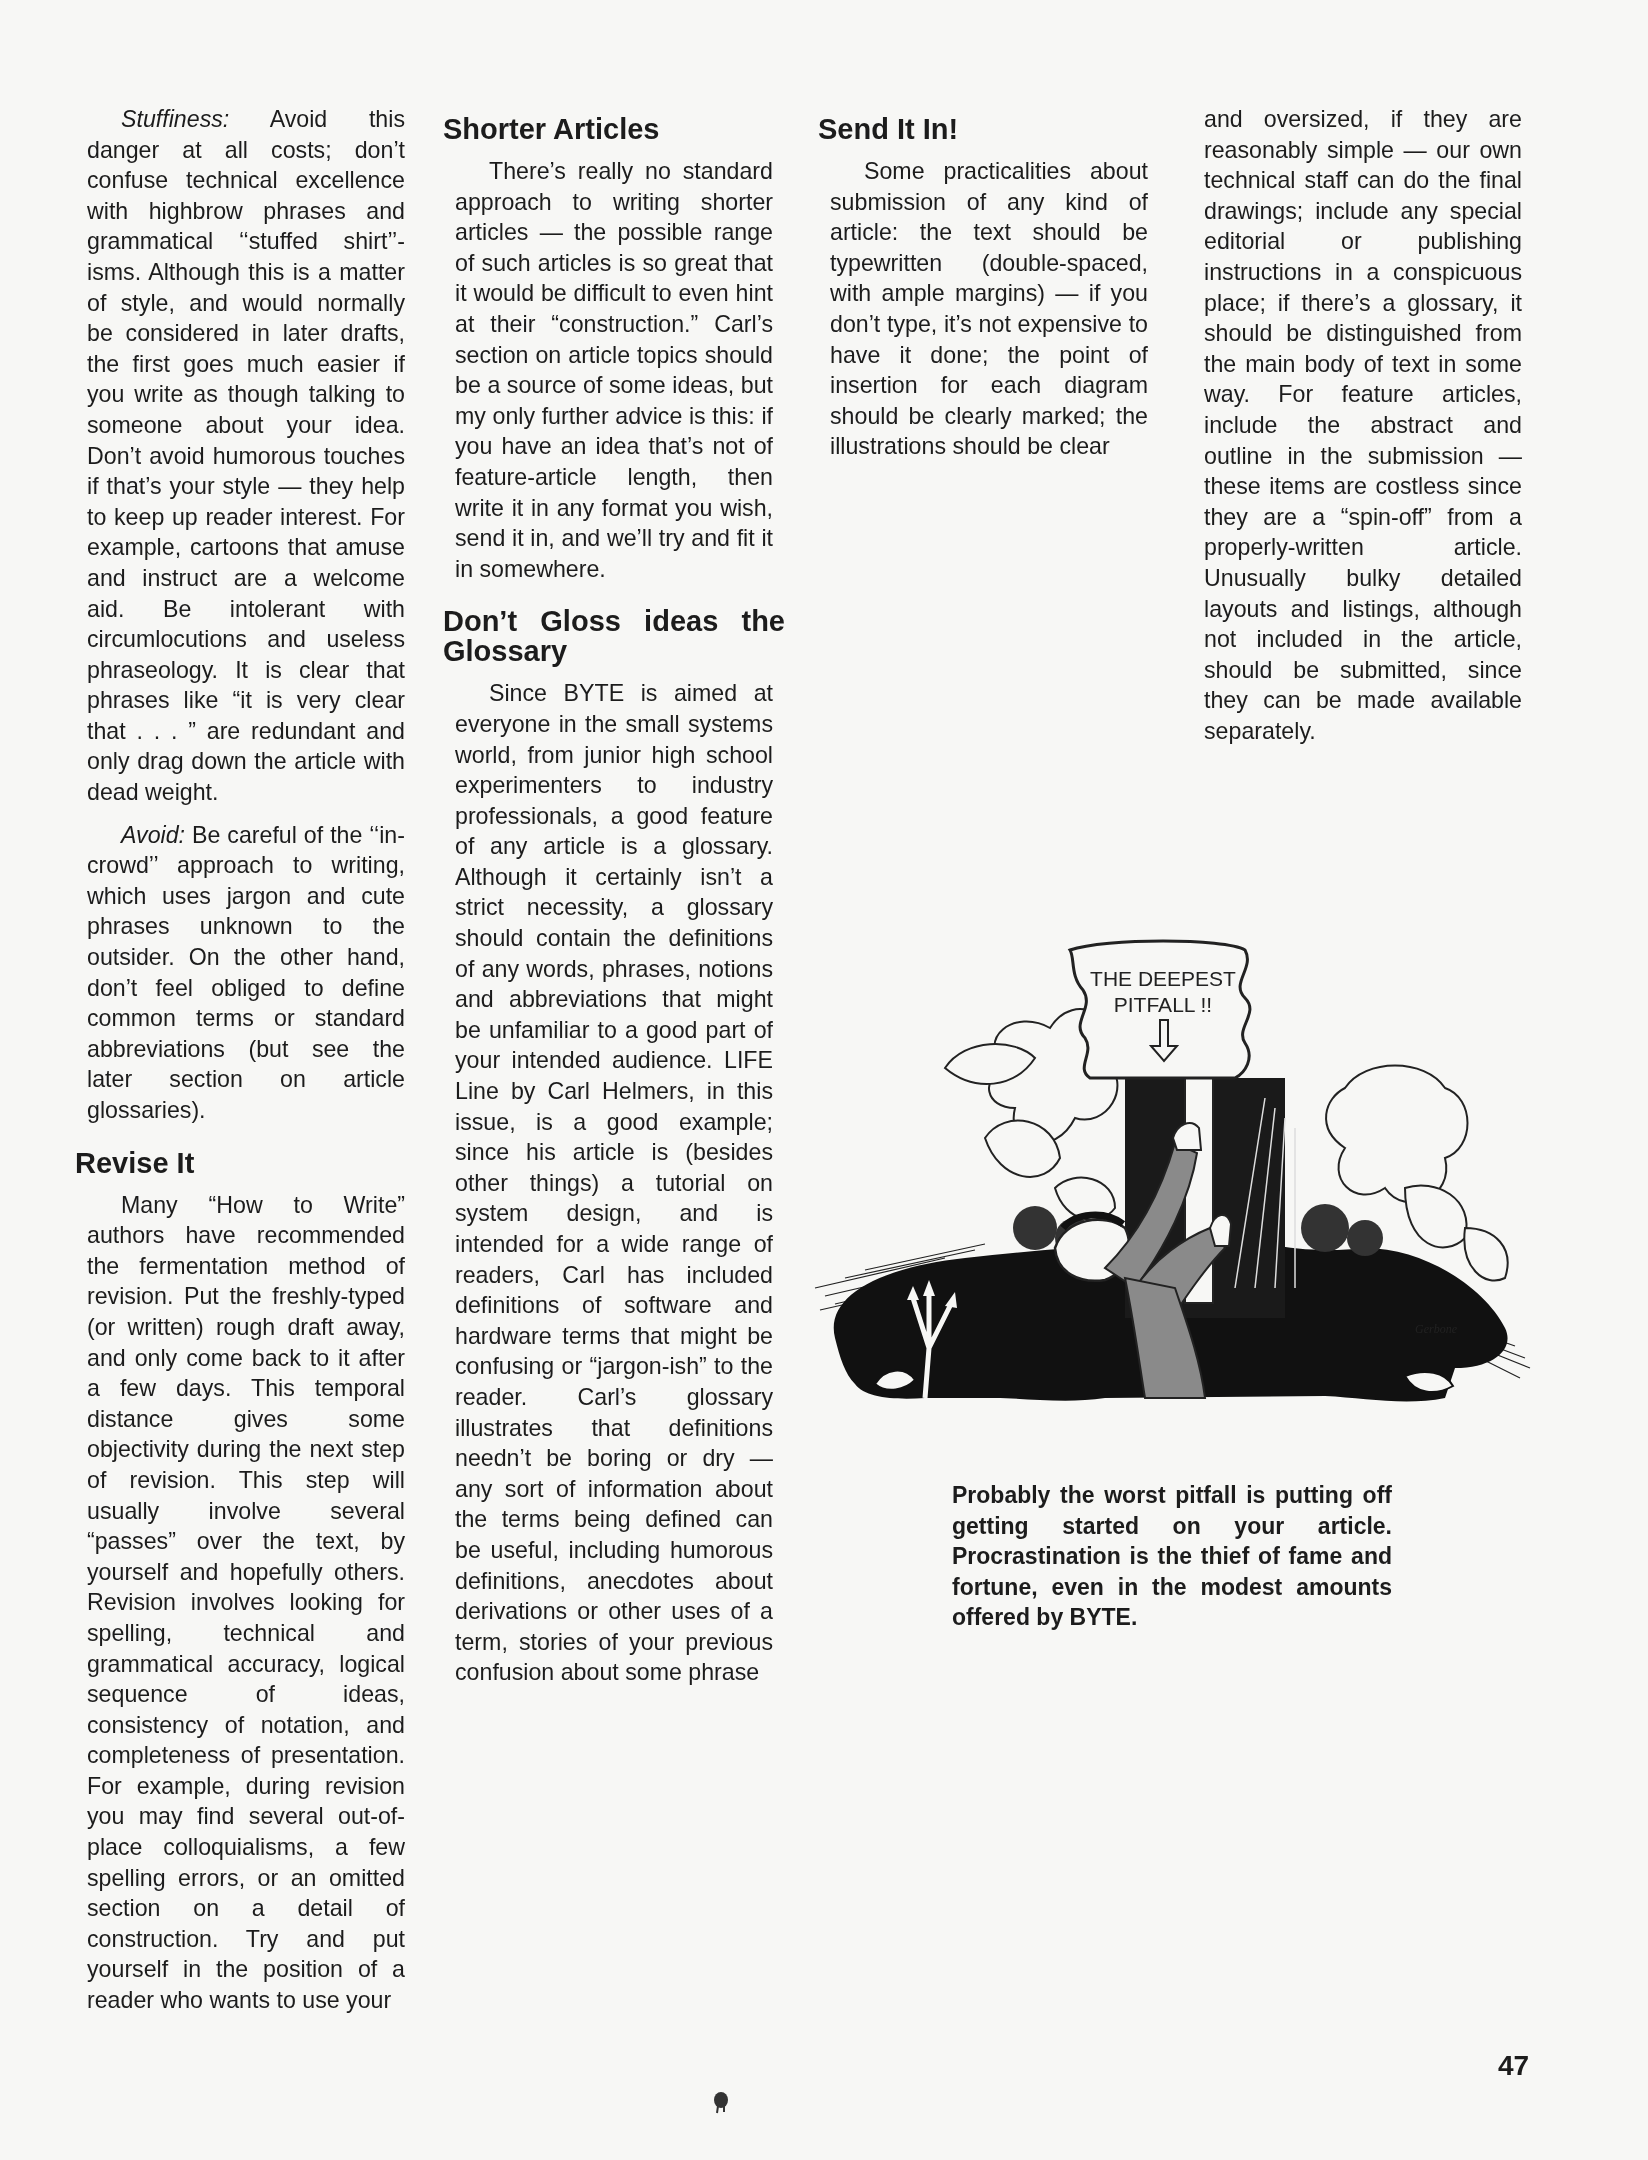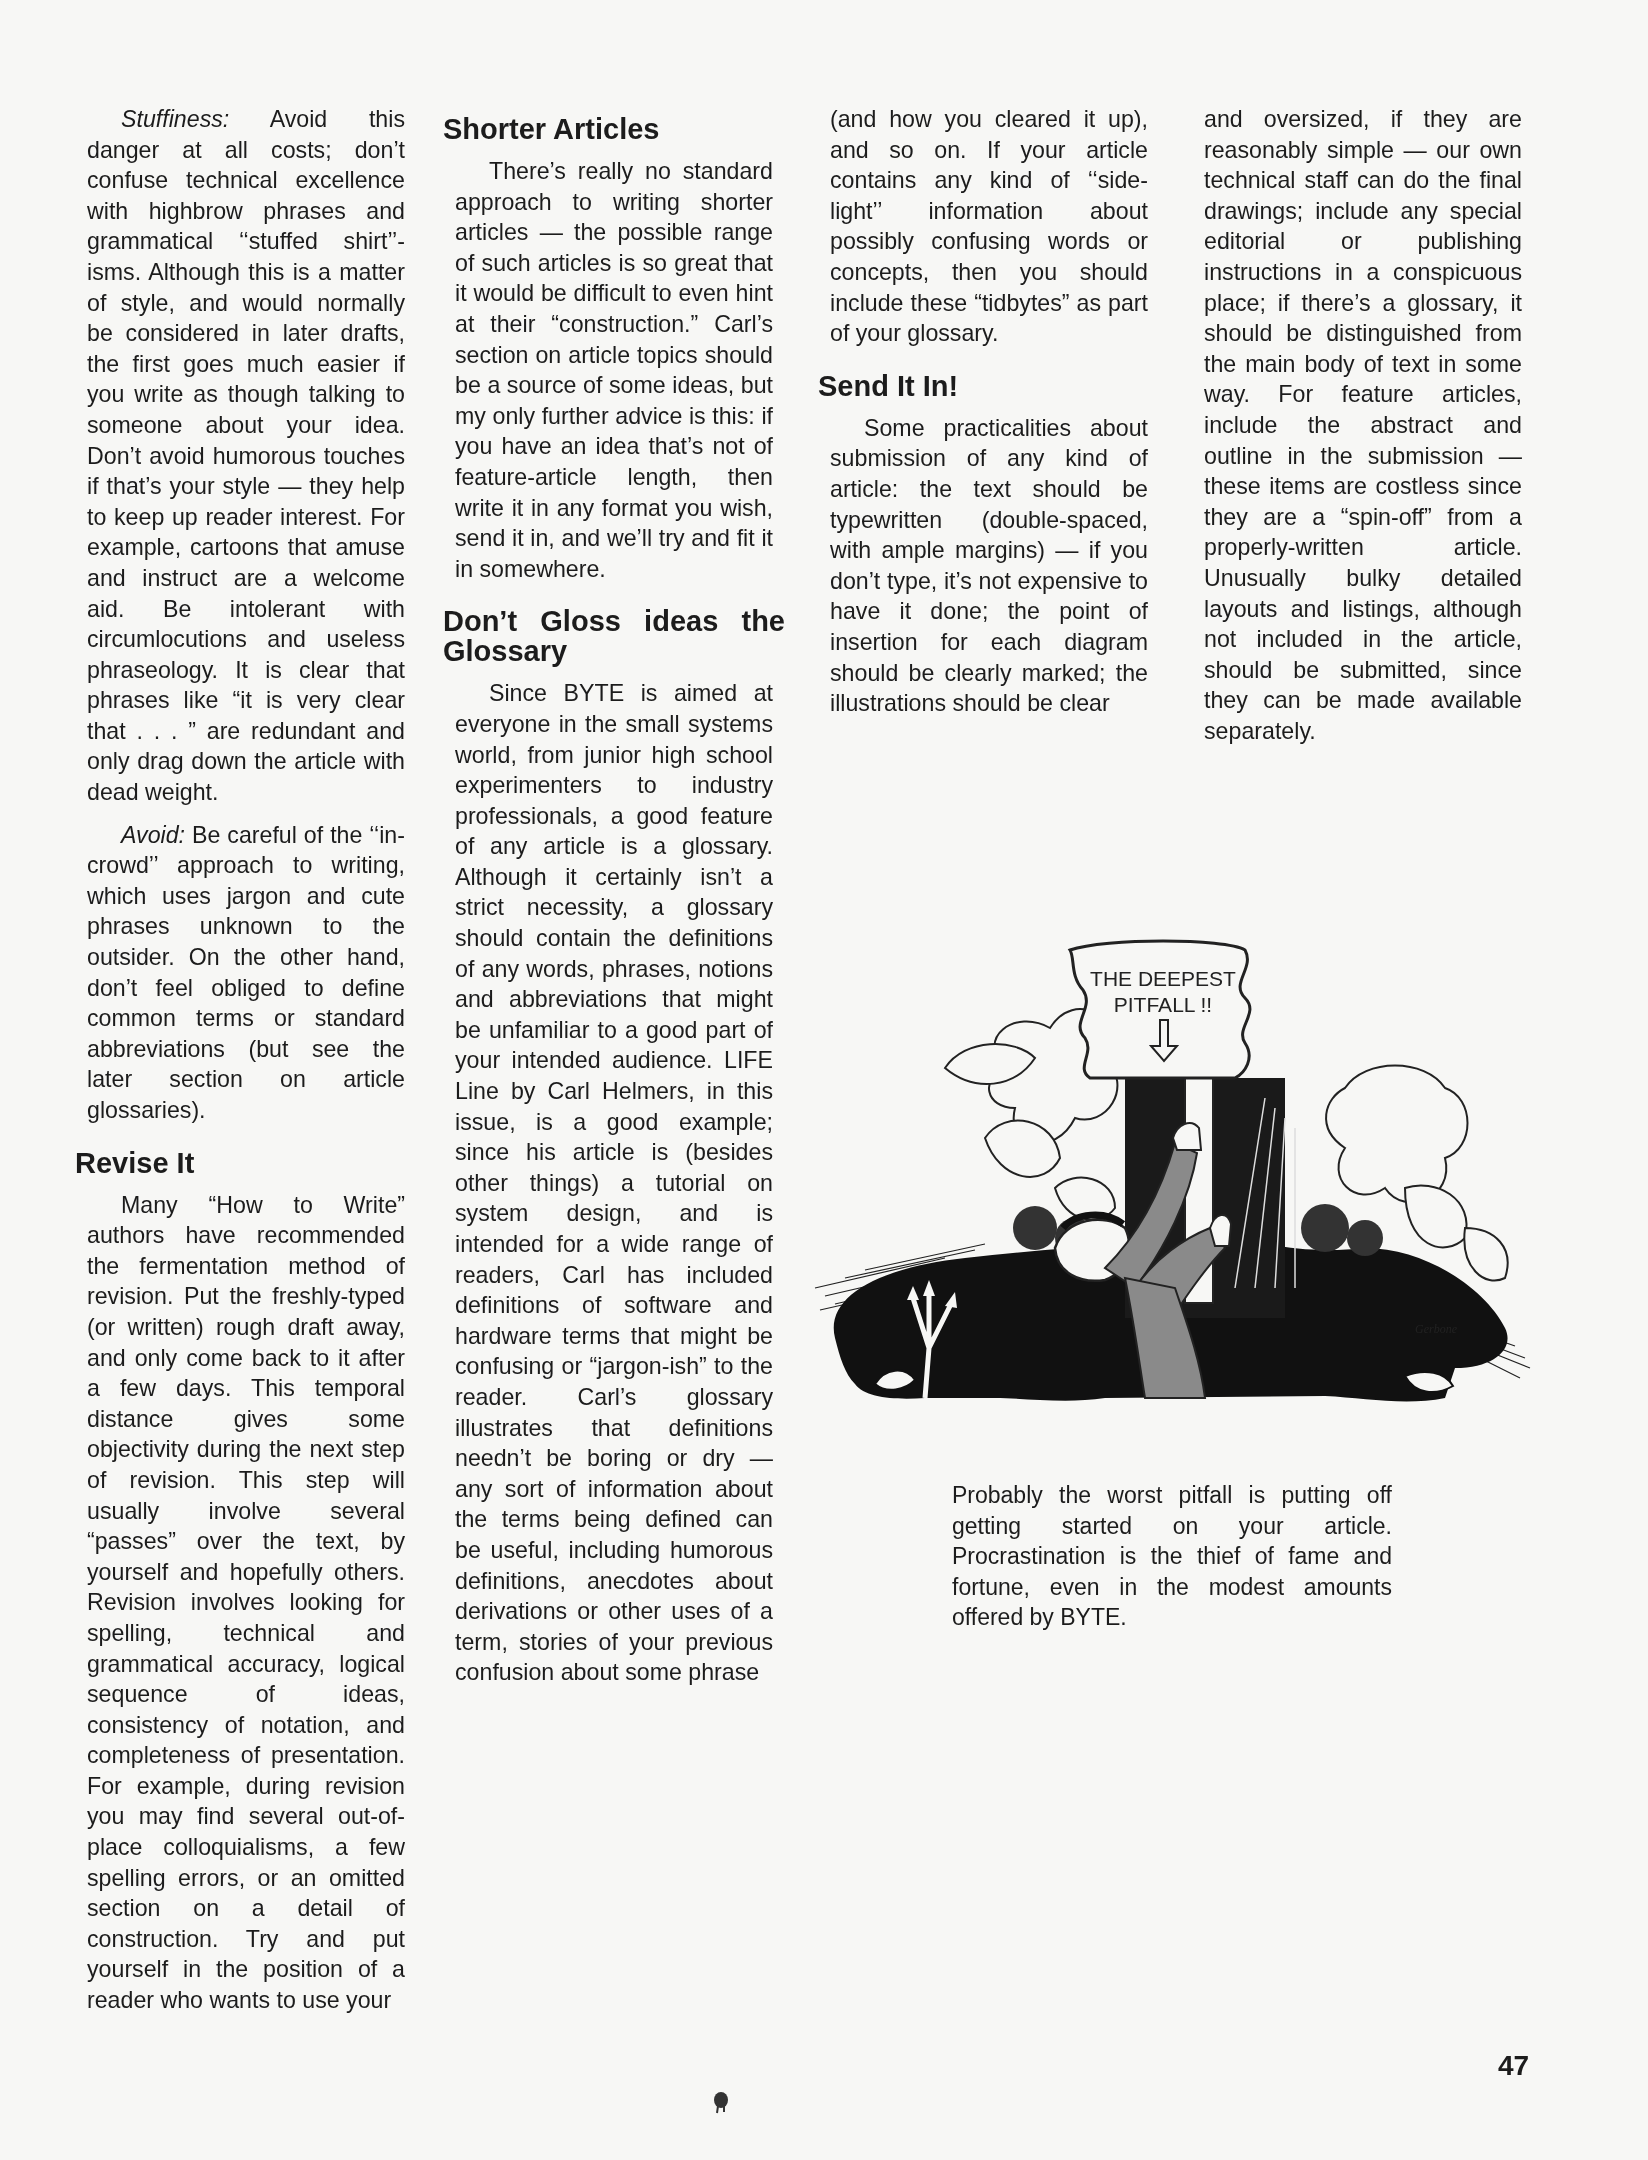--- a/index.html
+++ b/index.html
@@ -19,21 +19,21 @@
     margin: 22px 0 4px 0; font-size: 29px; line-height: 30px; font-weight: bold;
   }
   .col em { font-style: italic; }
   #col1 { left: 75px; }
   #col2 { left: 443px; }
   #col3 { left: 818px; }
   #col4 { left: 1192px; }
   #cartoon { position: absolute; left: 805px; top: 928px; width: 730px; height: 510px; }
   #caption {
     position: absolute; left: 952px; top: 1480px; width: 440px;
-    font-size: 23px; line-height: 30.5px; font-weight: normal; text-align: justify;
+    font-size: 23px; line-height: 30.5px; font-weight: bold; text-align: justify;
   }
   #page-number { position: absolute; left: 1498px; top: 2050px; font-size: 28px; font-weight: bold; }
   #bug-mark { position: absolute; left: 712px; top: 2090px; width: 18px; height: 24px; }
 </style>
 </head>
 <body>
 
 <div class="col" id="col1">
   <p><em>Stuffiness:</em><span> Avoid this danger at all costs; don’t confuse technical excellence with highbrow phrases and grammatical ‘‘stuffed shirt’’-isms. Although this is a matter of style, and would normally be considered in later drafts, the first goes much easier if you write as though talking to someone about your idea. Don’t avoid humorous touches if that’s your style — they help to keep up reader interest. For example, cartoons that amuse and instruct are a welcome aid. Be intolerant with circumlocutions and useless phraseology. It is clear that phrases like “it is very clear that . . . ” are redundant and only drag down the article with dead weight.</span></p>
   <p><em>Avoid:</em><span> Be careful of the ‘‘in-crowd’’ approach to writing, which uses jargon and cute phrases unknown to the outsider. On the other hand, don’t feel obliged to define common terms or standard abbreviations (but see the later section on article glossaries).</span></p>
@@ -42,21 +42,20 @@
 </div>
 
 <div class="col" id="col2">
   <h3>Shorter Articles</h3>
   <p>There’s really no standard approach to writing shorter articles — the possible range of such articles is so great that it would be difficult to even hint at their “construction.” Carl’s section on article topics should be a source of some ideas, but my only further advice is this: if you have an idea that’s not of feature-article length, then write it in any format you wish, send it in, and we’ll try and fit it in somewhere.</p>
   <h3>Don’t Gloss ideas the Glossary</h3>
   <p>Since BYTE is aimed at everyone in the small systems world, from junior high school experimenters to industry professionals, a good feature of any article is a glossary. Although it certainly isn’t a strict necessity, a glossary should contain the definitions of any words, phrases, notions and abbreviations that might be unfamiliar to a good part of your intended audience. LIFE Line by Carl Helmers, in this issue, is a good example; since his article is (besides other things) a tutorial on system design, and is intended for a wide range of readers, Carl has included definitions of software and hardware terms that might be confusing or “jargon-ish” to the reader. Carl’s glossary illustrates that definitions needn’t be boring or dry — any sort of information about the terms being defined can be useful, including humorous definitions, anecdotes about derivations or other uses of a term, stories of your previous confusion about some phrase</p>
 </div>
 
 <div class="col" id="col3">
-  <p class="noindent">(and how you cleared it up), and so on. If your article contains any kind of ‘‘side-light’’ information about possibly confusing words or concepts, then you should include these “tidbytes” as part of your glossary.</p>
   <h3>Send It In!</h3>
   <p>Some practicalities about submission of any kind of article: the text should be typewritten (double-spaced, with ample margins) — if you don’t type, it’s not expensive to have it done; the point of insertion for each diagram should be clearly marked; the illustrations should be clear</p>
 </div>
 
 <div class="col" id="col4">
   <p class="noindent">and oversized, if they are reasonably simple — our own technical staff can do the final drawings; include any special editorial or publishing instructions in a conspicuous place; if there’s a glossary, it should be distinguished from the main body of text in some way. For feature articles, include the abstract and outline in the submission — these items are costless since they are a “spin-off” from a properly-written article. Unusually bulky detailed layouts and listings, although not included in the article, should be submitted, since they can be made available separately.</p>
 </div>
 
 <div id="cartoon">
   <svg width="730" height="510" viewBox="0 0 730 510" xmlns="http://www.w3.org/2000/svg">

